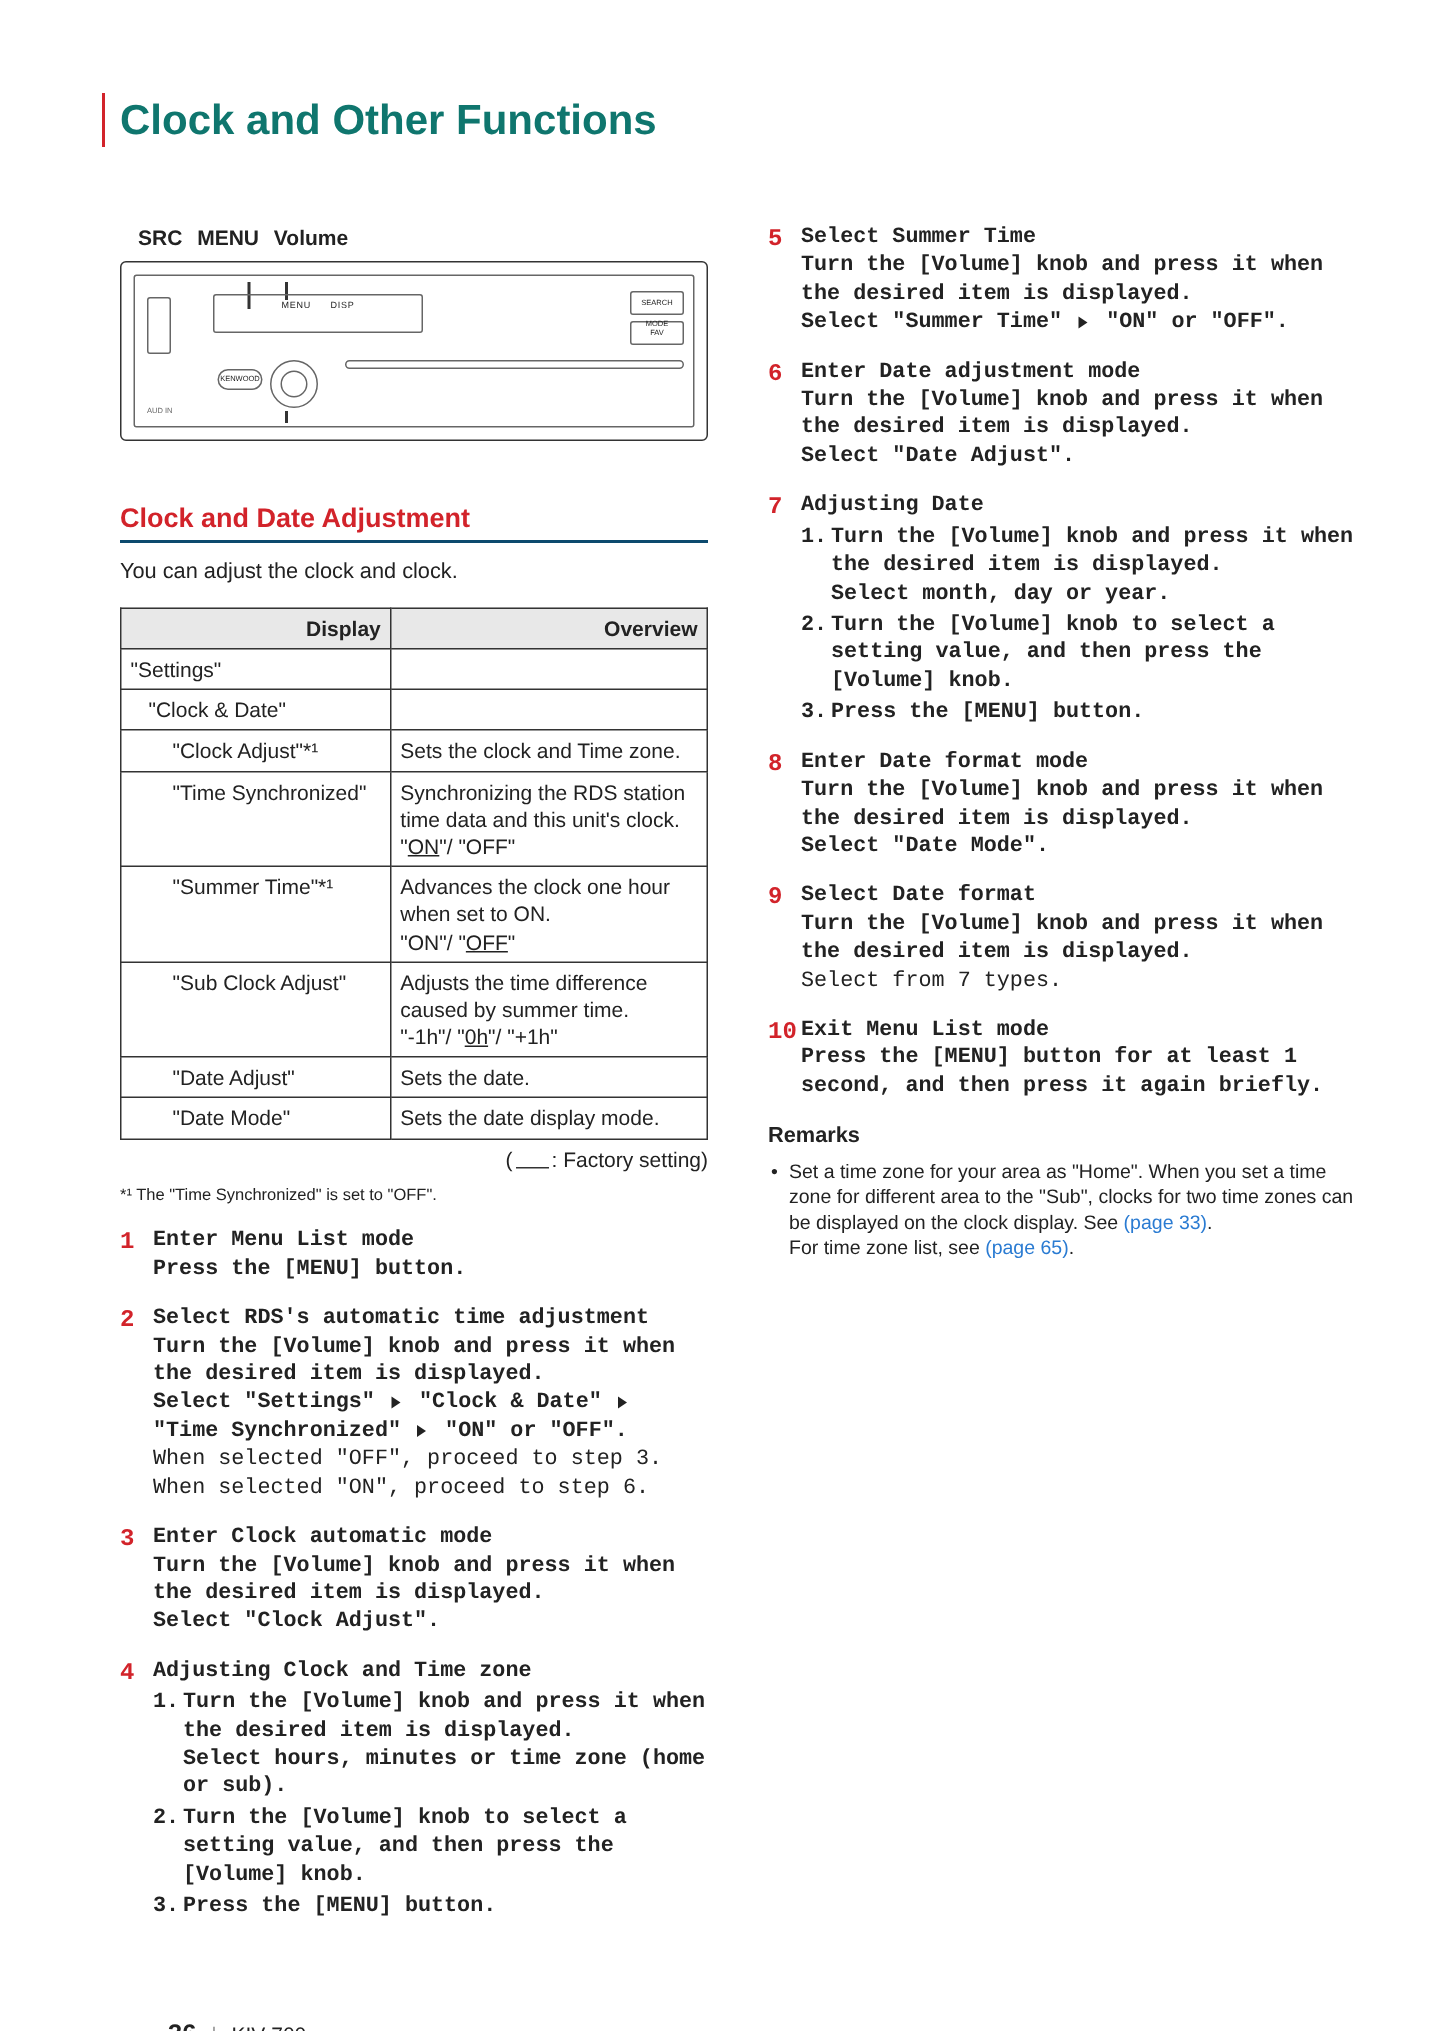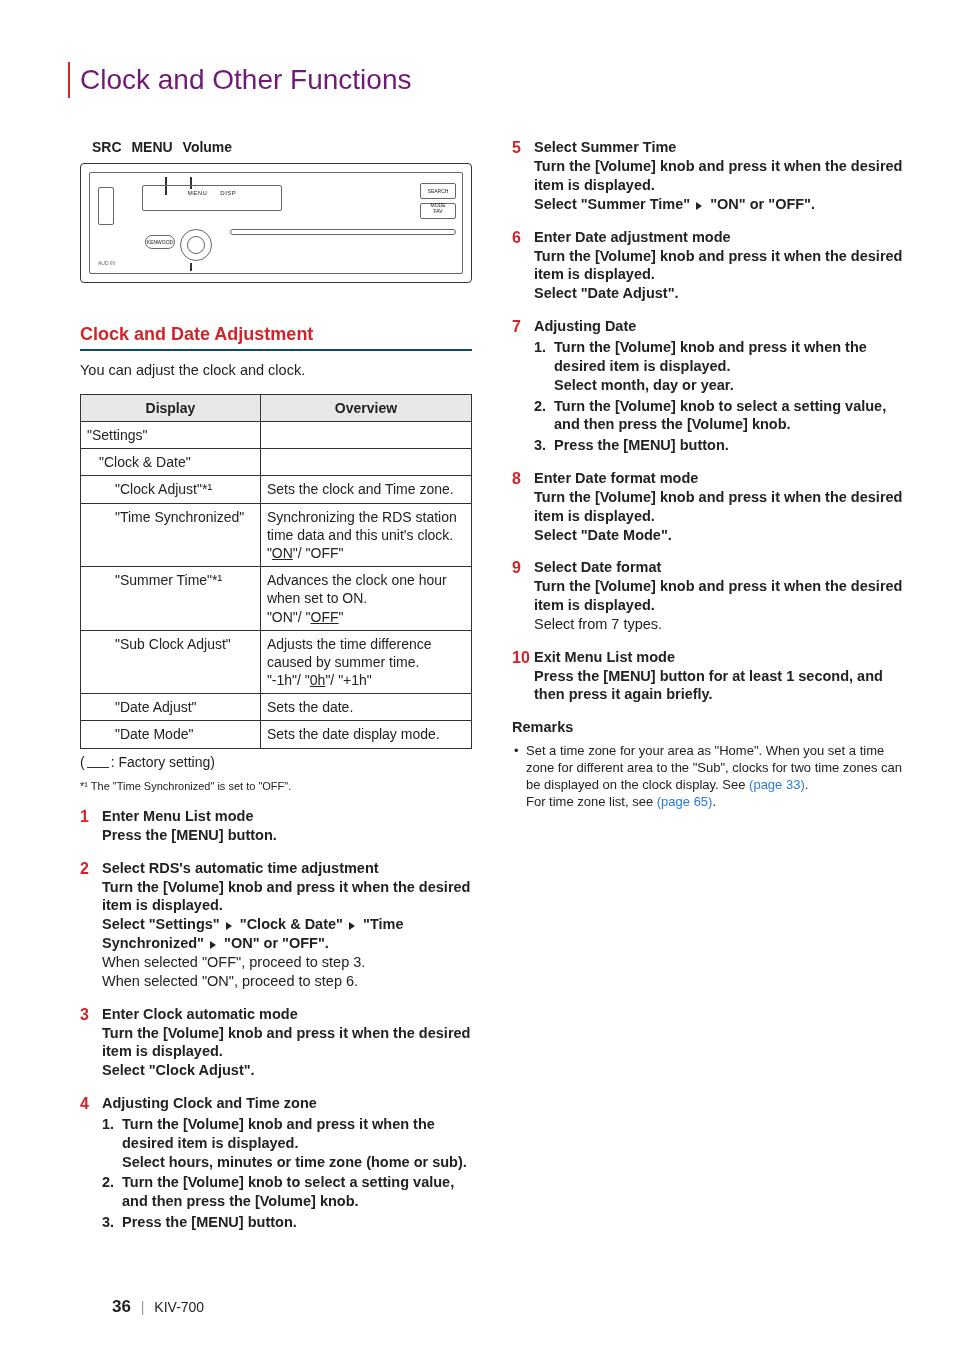--- a/index.html
+++ b/index.html
@@ -6,27 +6,27 @@
     body {
       font-family: "Myriad Pro", "Segoe UI", Arial, sans-serif;
       background: #fff;
       width: 954px;
       padding: 62px 50px 30px 80px;
       color: #222;
       font-size: 14.5px;
       line-height: 1.3;
     }
     .page-title {
-      color: #701a75;
+      color: #0f766e;
       font-size: 28px;
-      font-weight: 400;
+      font-weight: 700;
       border-left: 2px solid #d2232a;
       padding-left: 10px;
       margin-left: -12px;
-      margin-bottom: 40px;
+      margin-bottom: 51px;
     }
     .columns { display: flex; gap: 40px; }
     .col { flex: 1; min-width: 0; }
     .device-labels {
       font-weight: 700;
       font-size: 14px;
       margin-bottom: 6px;
       padding-left: 12px;
     }
     .device-labels span { margin-right: 6px; }
@@ -74,37 +74,37 @@
 
     .section-title {
       color: #d2232a; font-size: 18px; font-weight: 700;
       border-bottom: 2px solid #0c4a6e; padding-bottom: 3px; margin-bottom: 10px;
     }
     .intro { margin-bottom: 14px; }
     table.settings {
       width: 100%; border-collapse: collapse; font-family: "Myriad Pro Cond", "Arial Narrow", sans-serif; font-stretch: condensed; font-size: 14px;
     }
     table.settings th {
-      background: #e8e8e8; text-align: center; padding: 4px 6px; border: 1px solid #333; font-weight: 700;
+      background: #e8e8e8; text-align: right; padding: 4px 6px; border: 1px solid #333; font-weight: 700;
     }
     table.settings td {
       border: 1px solid #333; padding: 4px 6px; vertical-align: top;
     }
     .ind1 { padding-left: 18px !important; }
     .ind2 { padding-left: 34px !important; }
     .desc-col { width: 54%; }
     .factory-note {
-      font-family: "Arial Narrow", sans-serif; font-stretch: condensed; font-size: 14px; margin-top: 4px;
+      text-align: right; font-family: "Arial Narrow", sans-serif; font-stretch: condensed; font-size: 14px; margin-top: 4px;
     }
     .factory-underline { display:inline-block; border-bottom: 1px solid #333; width: 22px; height: 10px; vertical-align: middle; margin: 0 2px; }
     .footnote { font-size: 11px; margin-top: 8px; margin-bottom: 14px; }
 
     ol.steps { list-style: none; counter-reset: step; }
     ol.steps > li {
-      position: relative; padding-left: 22px; margin-bottom: 14px;
+      position: relative; padding-left: 22px; margin-bottom: 14px; font-family: Liberation Mono, monospace;
     }
     ol.steps > li::before {
       counter-increment: step; content: counter(step);
       position: absolute; left: 0; top: 0;
       color: #d2232a; font-weight: 700; font-size: 16px;
     }
     .step-title { font-weight: 700; }
     .step-body { font-weight: 700; }
     .step-body.normal { font-weight: 400; }
     .chev { display:inline-block; width:8px; height:8px; position:relative; margin:0 2px; }

